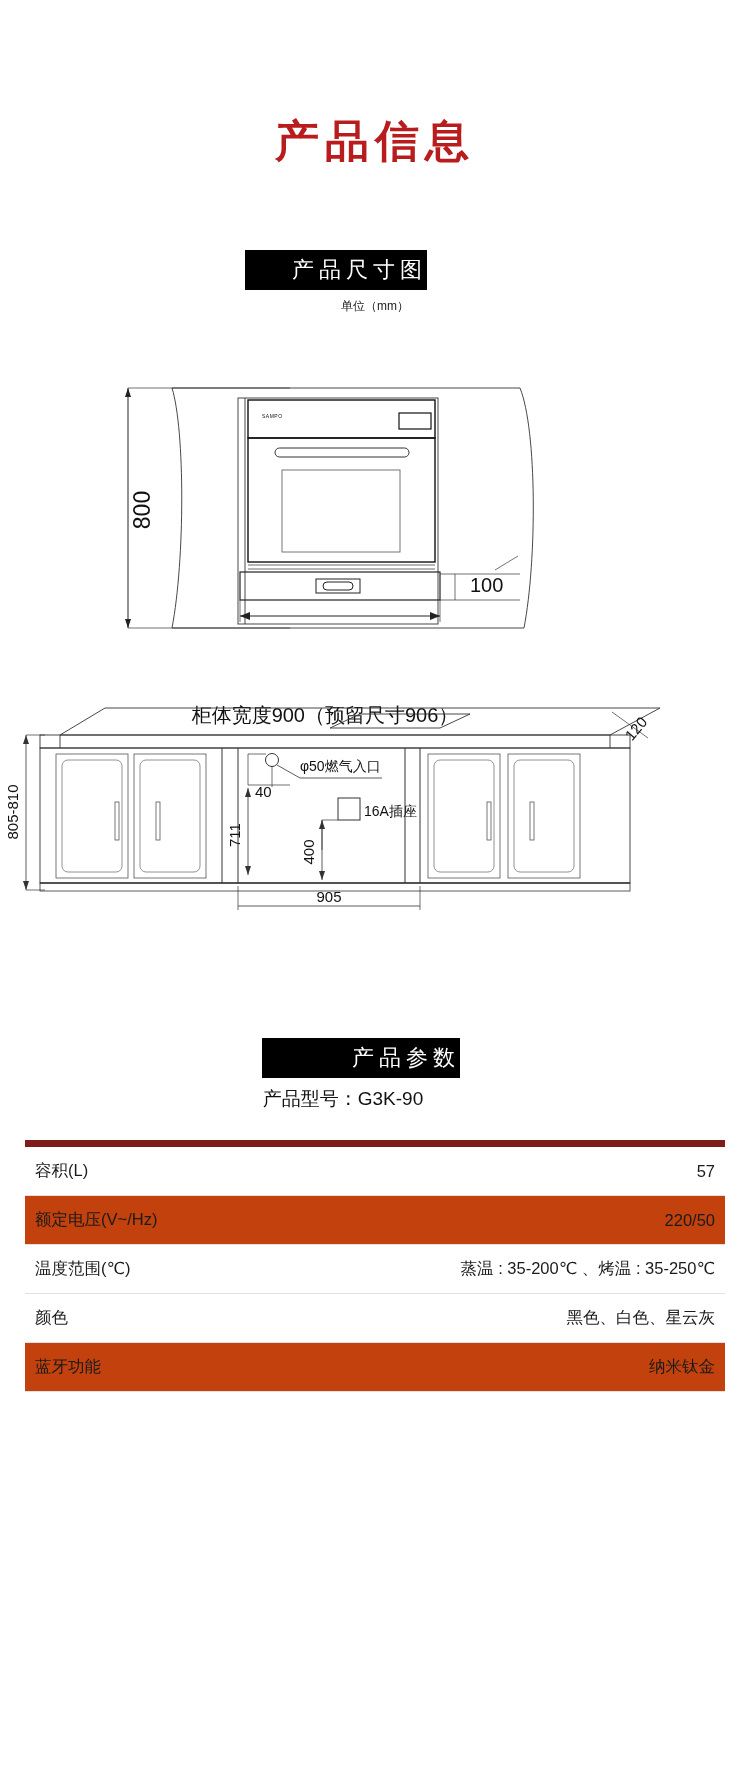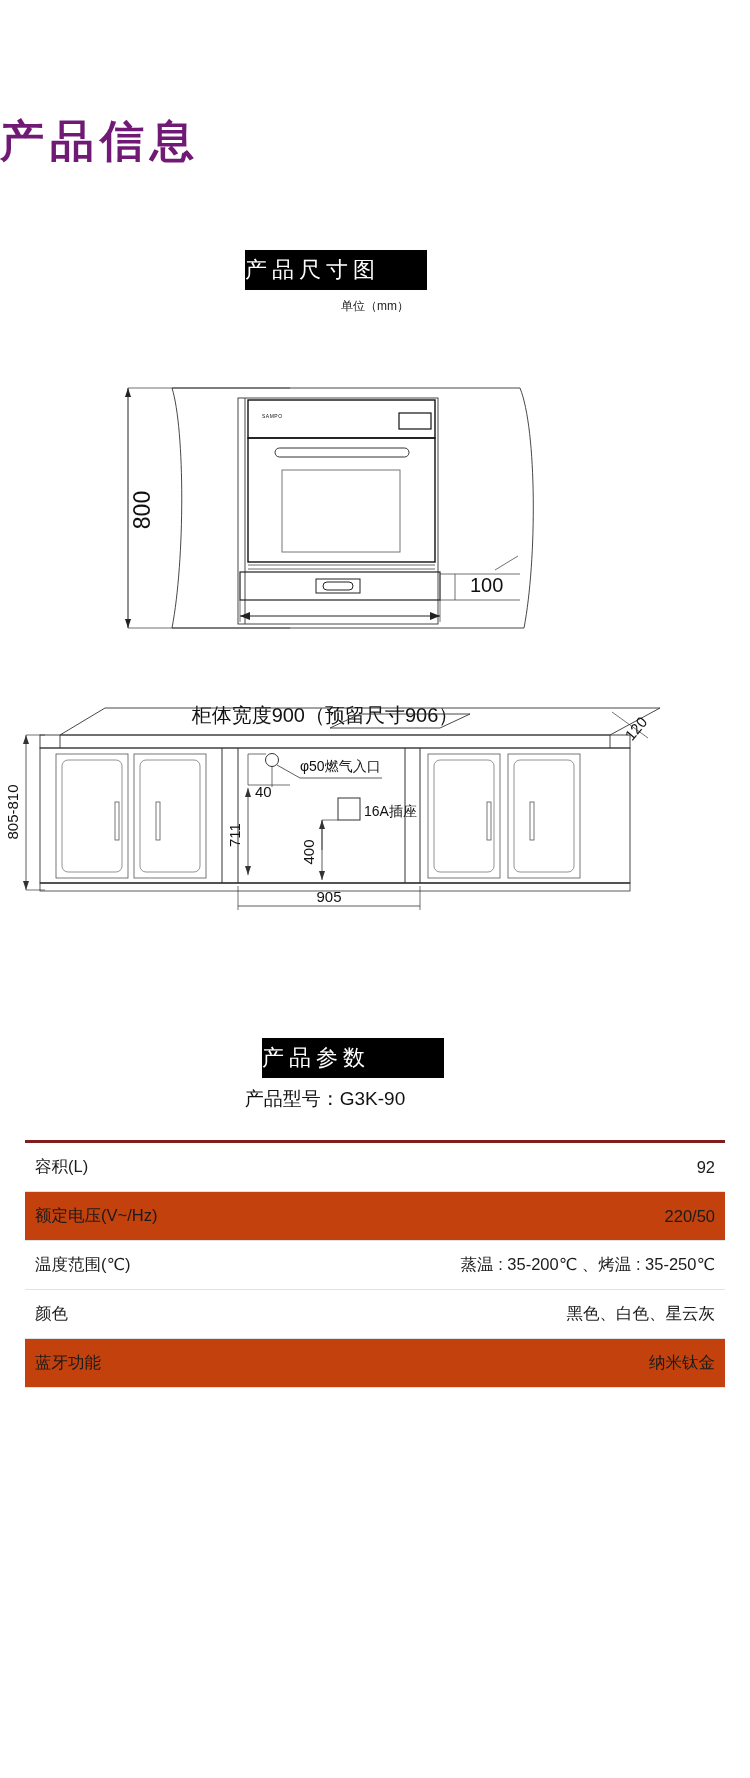--- a/index.html
+++ b/index.html
@@ -15,47 +15,49 @@
     color: #1a1a1a;
     overflow: hidden;
   }
 
   
   .page-title {
     position: absolute;
     top: 112px;
     left: 0;
     width: 750px;
+    text-align: center;
     font-size: 44px;
     font-weight: bold;
     letter-spacing: 6px;
-    color: #701a75;
+    color: #b91c1c;
   }
 
   
   .badge {
     position: absolute;
     background: #000000;
     color: #ffffff;
-    text-align: left;
+    text-align: right;
     font-size: 22px;
     letter-spacing: 5px;
     font-weight: 500;
     line-height: 40px;
     height: 40px;
   }
   #badge-size {
     left: 245px;
     top: 250px;
     width: 182px;
   }
   #badge-params {
     left: 262px;
     top: 1038px;
     width: 182px;
+    padding-left: 16px;
   }
 
   .unit-label {
     position: absolute;
     top: 298px;
     left: 0;
     width: 750px;
     text-align: center;
     font-size: 12px;
     color: #222;
@@ -63,21 +65,21 @@
 
   .caption {
     position: absolute;
     left: 0;
     width: 650px;
     text-align: center;
     font-size: 20px;
     color: #111;
   }
   #caption-width { top: 702px; }
-  #caption-model { top: 1086px; font-size: 19px; }
+  #caption-model { top: 1086px; font-size: 19px; margin-left: 18px; }
 
   
   .drawing {
     position: absolute;
     left: 0;
   }
   #drawing-elevation { top: 360px; }
   #drawing-cabinet  { top: 690px; }
 
   .dwg-text {
@@ -91,21 +93,21 @@
     left: 25px;
     top: 1140px;
     width: 700px;
     border-collapse: collapse;
     font-size: 16.5px;
   }
   .spec-table tr {
     border-bottom: 1px solid #e2e2e2;
   }
   .spec-table tr:first-child {
-    border-top: 3px solid #7f1d1d;
+    border-top: 7px solid #7f1d1d;
   }
   .spec-table td {
     padding: 13px 10px 13px 10px;
     vertical-align: middle;
     color: #1b1b1b;
   }
   .spec-table td.k { text-align: left; }
   .spec-table td.v { text-align: right; }
   .spec-table tr.alt { background: #c2410c; }
 </style>
@@ -242,21 +244,21 @@
 </svg>
 </div>
 
 <div class="badge" id="badge-params">产品参数</div>
 <div class="caption" id="caption-model">产品型号：G3K-90</div>
 
 <table class="spec-table">
   <tbody>
     <tr>
       <td class="k">容积(L)</td>
-      <td class="v">92</td>
+      <td class="v">57</td>
     </tr>
     <tr class="alt">
       <td class="k">额定电压(V~/Hz)</td>
       <td class="v">220/50</td>
     </tr>
     <tr>
       <td class="k">温度范围(℃)</td>
       <td class="v">蒸温 : 35-200℃ 、烤温 : 35-250℃</td>
     </tr>
     <tr>

